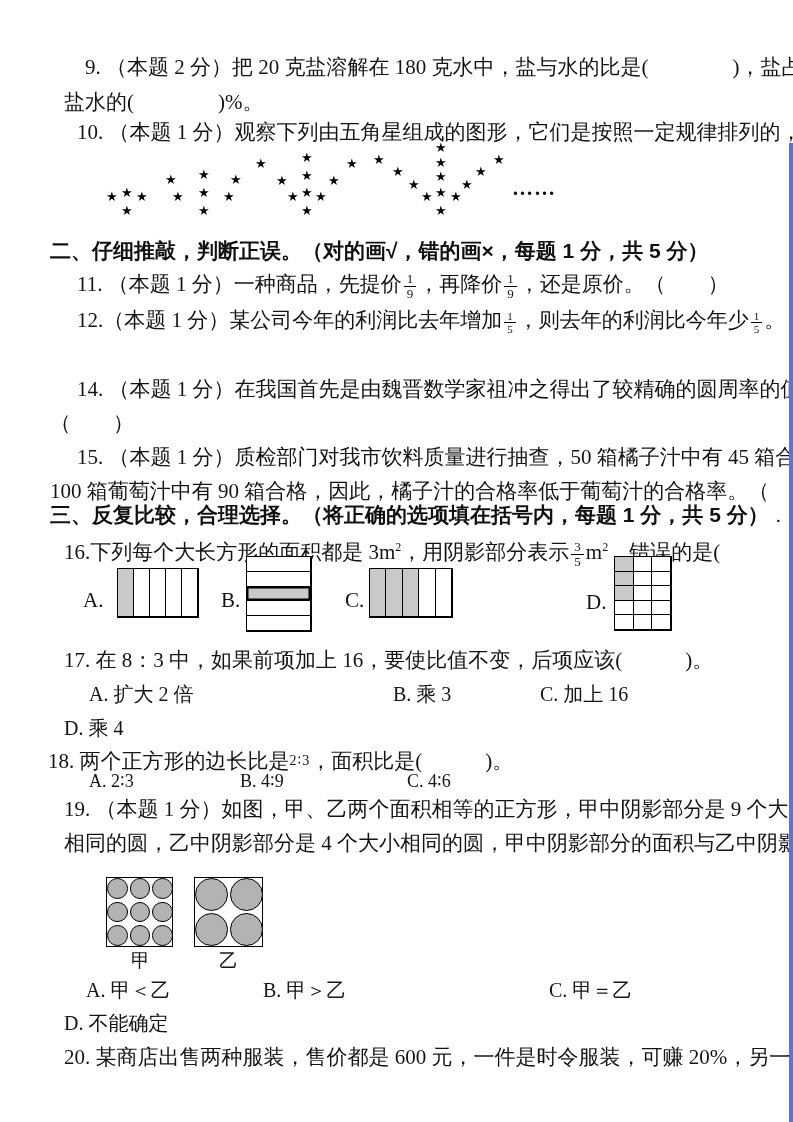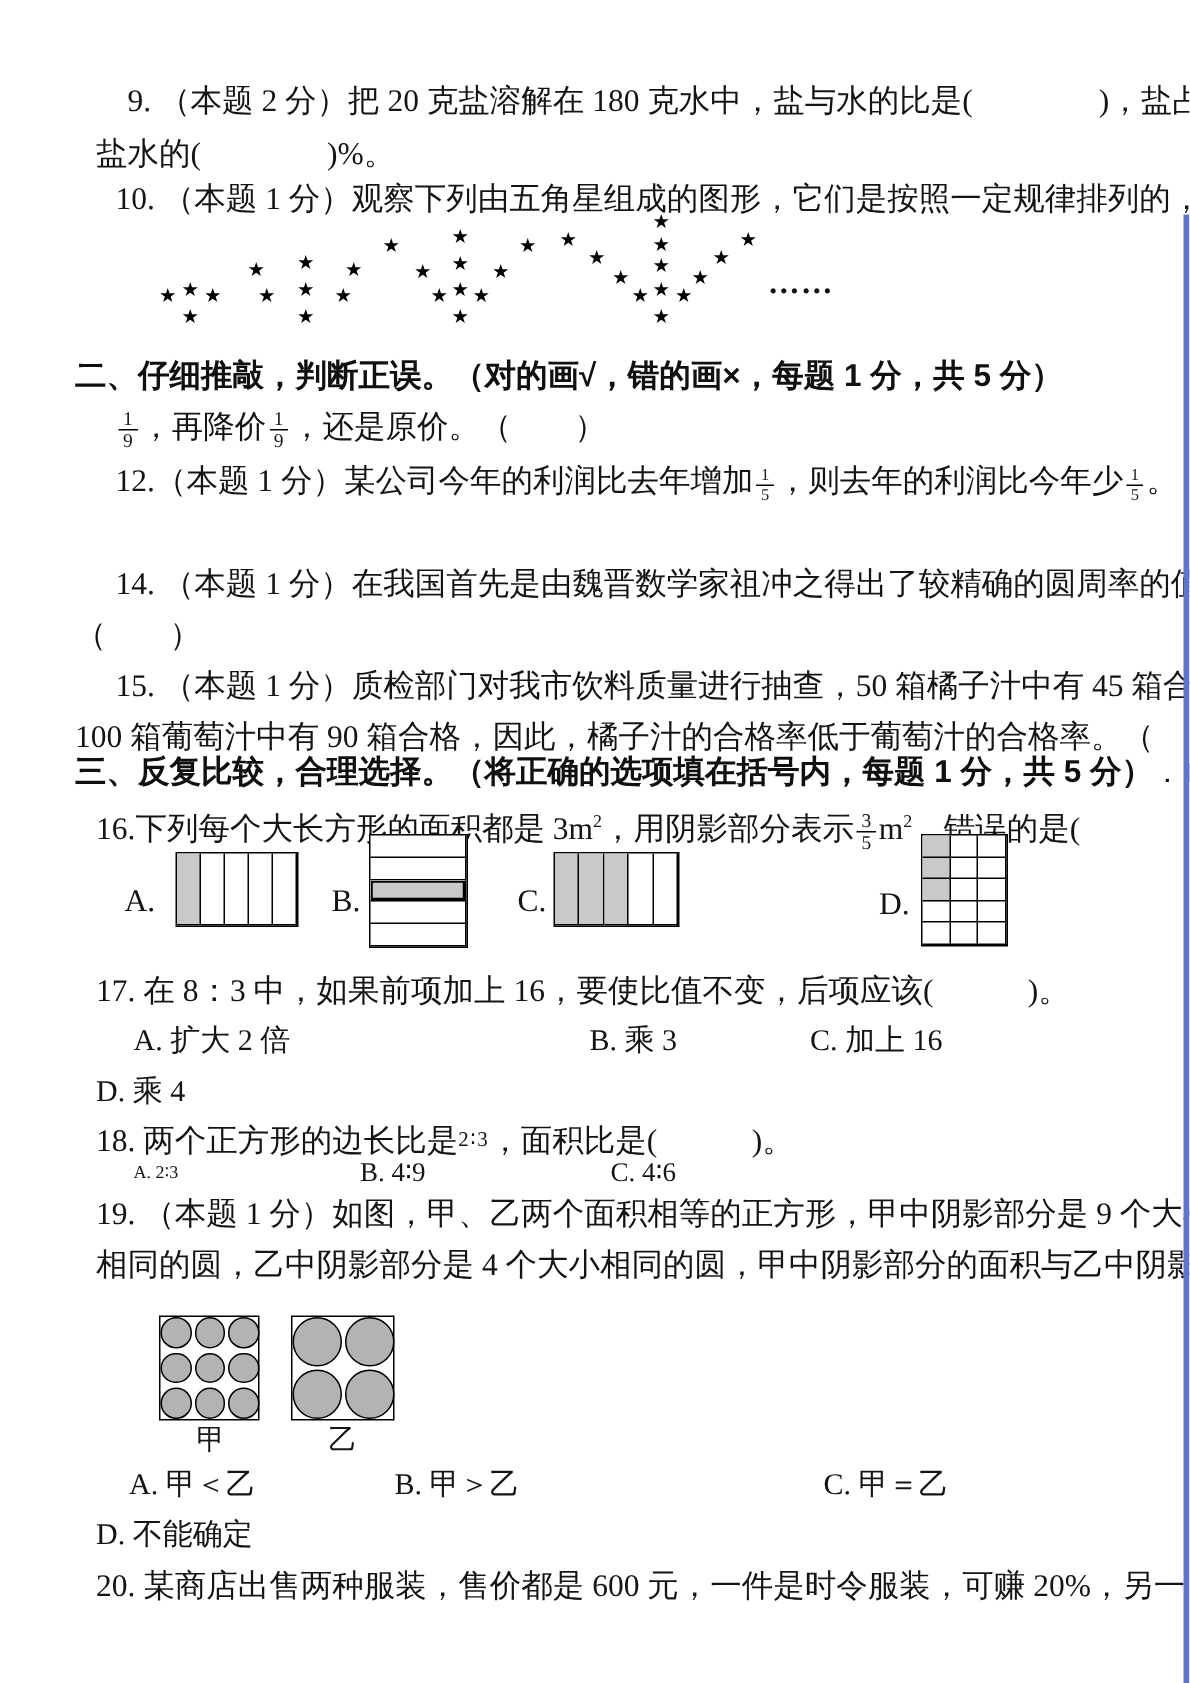--- a/index.html
+++ b/index.html
@@ -74,21 +74,21 @@
       <span class="star" style="left: 450px; top: 190px;">★</span>
       <span class="star" style="left: 435px; top: 204px;">★</span>
     </div>
   <div class="ellipsis" style="left:512px;top:176px">……</div>
 
   <div class="heading" style="left:50px;top:238px">
     <span>二、仔细推敲，判断正误。（对的画√，错的画×，每题 1 分，共 5 分）</span>
   </div>
 
   <div class="line" style="left:77px;top:272px">
-    <span class="frac"><span class="n">1</span><span class="d">9</span></span><span>，再降价</span><span class="frac"><span class="n">1</span><span class="d">9</span></span><span>，还是原价。（　　）</span>
+    <span>11. （本题 1 分）一种商品，先提价</span><span class="frac"><span class="n">1</span><span class="d">9</span></span><span>，再降价</span><span class="frac"><span class="n">1</span><span class="d">9</span></span><span>，还是原价。（　　）</span>
   </div>
 
   <div class="line" style="left:77px;top:308px">
     <span>12.（本题 1 分）某公司今年的利润比去年增加</span><span class="frac sm"><span class="n">1</span><span class="d">5</span></span><span>，则去年的利润比今年少</span><span class="frac sm"><span class="n">1</span><span class="d">5</span></span><span>。（　　）</span>
   </div>
 
   <div class="line" style="left:77px;top:377px">14. （本题 1 分）在我国首先是由魏晋数学家祖冲之得出了较精确的圆周率的值。</div>
   <div class="line" style="left:50px;top:411px">（　　）</div>
   <div class="line" style="left:77px;top:445px">15. （本题 1 分）质检部门对我市饮料质量进行抽查，50 箱橘子汁中有 45 箱合格，</div>
   <div class="line" style="left:50px;top:479px">100 箱葡萄汁中有 90 箱合格，因此，橘子汁的合格率低于葡萄汁的合格率。（　　）</div>
@@ -144,24 +144,24 @@
         <div class="cell"></div>
       </div>
     </div>
 
   <div class="line" style="left:64px;top:648px">17. 在 8：3 中，如果前项加上 16，要使比值不变，后项应该(　　　)。</div>
   <div class="opt" style="left:89px;top:682px">A. 扩大 2 倍</div>
   <div class="opt" style="left:393px;top:682px">B. 乘 3</div>
   <div class="opt" style="left:540px;top:682px">C. 加上 16</div>
   <div class="opt" style="left:64px;top:716px">D. 乘 4</div>
 
-  <div class="line" style="left:64px;top:748px">
+  <div class="line" style="left:48px;top:748px">
     <span>18. 两个正方形的边长比是</span><span class="small-ratio">2∶3</span><span>，面积比是(　　　)。</span>
   </div>
-  <div class="opt" style="left:89px;top:769px;font-size:12px">A. 2∶3</div>
+  <div class="opt" style="left:89px;top:769px;font-size:18px">A. 2∶3</div>
   <div class="opt" style="left:240px;top:769px;font-size:18px">B. 4∶9</div>
   <div class="opt" style="left:407px;top:769px;font-size:18px">C. 4∶6</div>
 
   <div class="line" style="left:64px;top:797px">19. （本题 1 分）如图，甲、乙两个面积相等的正方形，甲中阴影部分是 9 个大小</div>
   <div class="line" style="left:64px;top:831px">相同的圆，乙中阴影部分是 4 个大小相同的圆，甲中阴影部分的面积与乙中阴影</div>
   <div id="q19-figs">
       <div class="sq" style="left: 106px; top: 877px; width: 67px; height: 70px;">
         <div class="circle" style="left: 0.3px; top: 0.3px; width: 20.8333px; height: 20.8333px;"></div>
         <div class="circle" style="left: 22.6333px; top: 0.3px; width: 20.8333px; height: 20.8333px;"></div>
         <div class="circle" style="left: 44.9667px; top: 0.3px; width: 20.8333px; height: 20.8333px;"></div>

